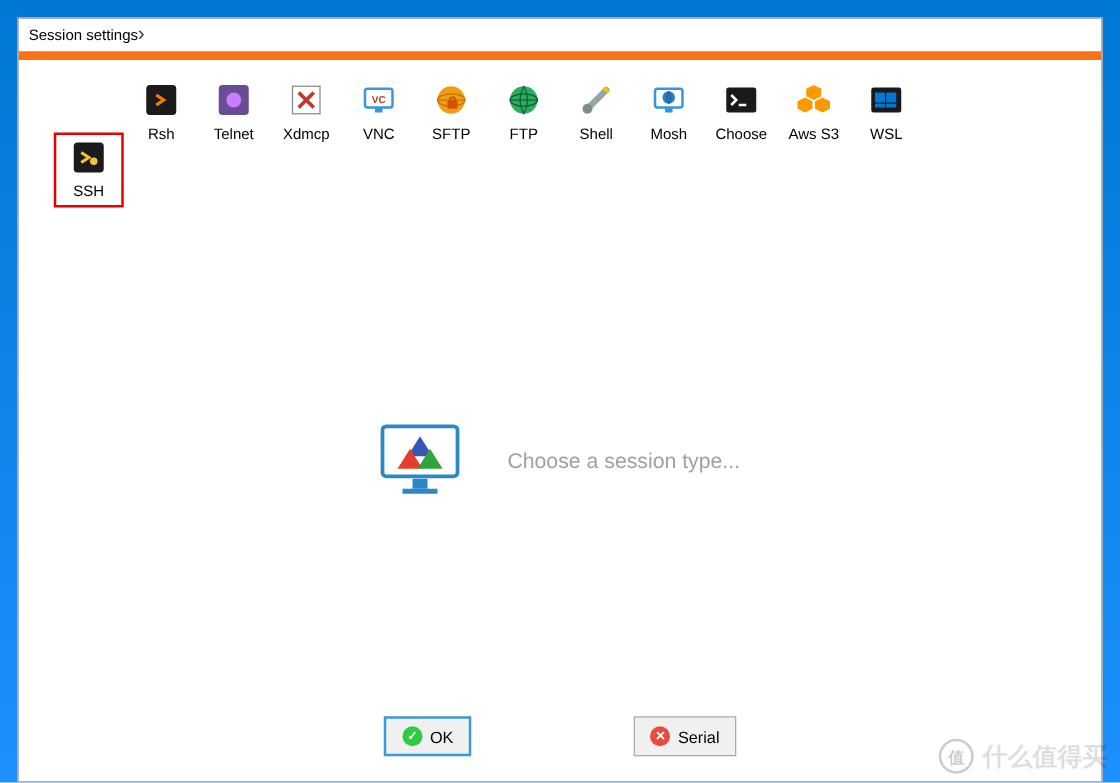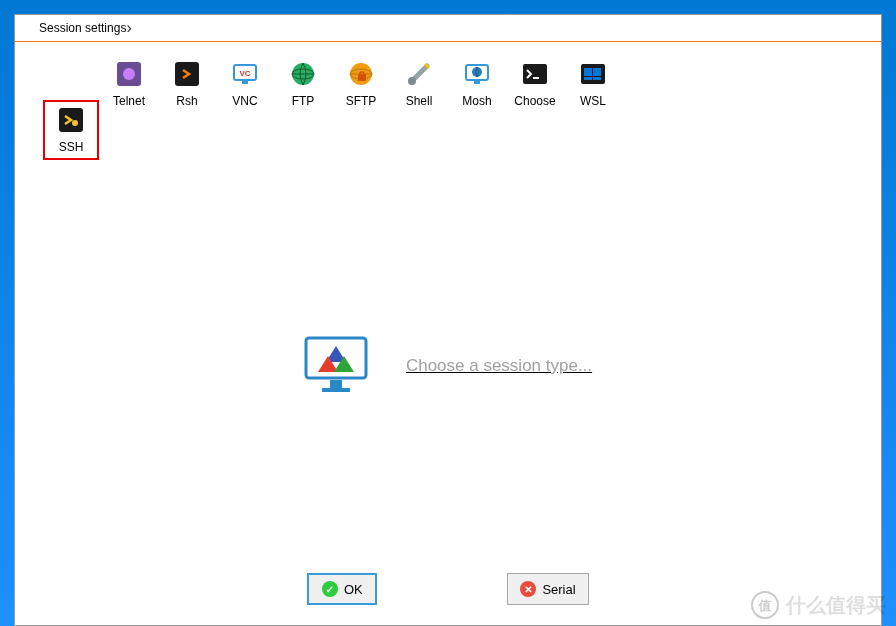--- a/index.html
+++ b/index.html
@@ -16,26 +16,26 @@
       top: 14px;
       left: 14px;
       right: 14px;
       bottom: 0;
       background: #fff;
       border: 1px solid #999;
       display: flex;
       flex-direction: column;
     }
     .title-bar {
-      padding: 4px 24px;
+      padding: 4px 8px;
       font-size: 12px;
       color: #000;
       display: flex;
       align-items: center;
-      border-bottom: 1px solid #f97316;
+      border-bottom: 7px solid #f97316;
     }
     .title-bar-right { font-size: 16px; color: #333; }
     .session-row {
       display: flex;
       padding: 14px 28px;
       gap: 2px;
     }
     .session-item {
       display: flex;
       flex-direction: column;
@@ -60,21 +60,20 @@
       font-size: 12px;
       color: #000;
       white-space: nowrap;
     }
     .center-area {
       flex: 1;
       display: flex;
       align-items: center;
       justify-content: center;
       gap: 38px;
-      text-decoration: underline;
     }
     .monitor-wrap { display: flex; flex-direction: column; align-items: center; }
     .prompt-text {
       font-size: 17px;
       color: #a0a0a0;
     }
     .button-bar {
       display: flex;
       justify-content: center;
       gap: 130px;
@@ -129,71 +128,80 @@
             <rect x="2" y="2" width="24" height="24" rx="3" fill="#1a1a1a"></rect>
             <path d="M8 10 L14 14 L8 18" stroke="#f4c430" stroke-width="2.5" fill="none"></path>
             <circle cx="18" cy="17" r="3" fill="#f4c430"></circle>
           </svg>
         </div>
         <span class="session-label">SSH</span>
       </div>
       <div class="session-item">
         <div class="session-icon">
           <svg width="28" height="28" viewBox="0 0 28 28">
+            <rect x="2" y="2" width="24" height="24" rx="3" fill="#1a1a1a"></rect>
+            <path d="M10 10 L16 14 L10 18" stroke="#ff7b00" stroke-width="2.5" fill="none"></path>
+          </svg>
+        </div>
+        <span class="session-label">Rsh</span>
+      </div>
+      <div class="session-item">
+        <div class="session-icon">
+          <svg width="28" height="28" viewBox="0 0 28 28">
             <rect x="2" y="2" width="24" height="24" rx="3" fill="#6a4c93"></rect>
             <circle cx="14" cy="14" r="6" fill="#c77dff"></circle>
           </svg>
         </div>
         <span class="session-label">Telnet</span>
       </div>
       <div class="session-item">
         <div class="session-icon">
           <svg width="28" height="28" viewBox="0 0 28 28">
-            <rect x="2" y="2" width="24" height="24" rx="3" fill="#1a1a1a"></rect>
-            <path d="M10 10 L16 14 L10 18" stroke="#ff7b00" stroke-width="2.5" fill="none"></path>
-          </svg>
-        </div>
-        <span class="session-label">Rsh</span>
+            <rect x="3" y="3" width="22" height="22" fill="#fff" stroke="#888"></rect>
+            <path d="M8 8 L20 20 M20 8 L8 20" stroke="#c0392b" stroke-width="3"></path>
+          </svg>
+        </div>
+        <span class="session-label">Xdmcp</span>
       </div>
       <div class="session-item">
         <div class="session-icon">
           <svg width="28" height="28" viewBox="0 0 28 28">
             <rect x="3" y="5" width="22" height="15" rx="2" fill="#fff" stroke="#3498db" stroke-width="2"></rect>
             <text x="14" y="16" text-anchor="middle" font-size="8" fill="#c0392b" font-weight="bold">VC</text>
             <rect x="11" y="20" width="6" height="4" fill="#3498db"></rect>
           </svg>
         </div>
         <span class="session-label">VNC</span>
-      </div>
-      <div class="session-item">
-        <div class="session-icon">
-          <svg width="28" height="28" viewBox="0 0 28 28">
-            <circle cx="14" cy="14" r="11" fill="#27ae60"></circle>
-            <ellipse cx="14" cy="14" rx="11" ry="5" fill="none" stroke="#145a32" stroke-width="1"></ellipse>
-            <line x1="3" y1="14" x2="25" y2="14" stroke="#145a32"></line>
-            <path d="M14 3 Q20 14 14 25 Q8 14 14 3" fill="none" stroke="#145a32"></path>
-          </svg>
-        </div>
-        <span class="session-label">FTP</span>
       </div>
       <div class="session-item">
         <div class="session-icon">
           <svg width="28" height="28" viewBox="0 0 28 28">
             <circle cx="14" cy="14" r="11" fill="#f39c12"></circle>
             <ellipse cx="14" cy="14" rx="11" ry="5" fill="none" stroke="#b9770e" stroke-width="1"></ellipse>
             <line x1="3" y1="14" x2="25" y2="14" stroke="#b9770e"></line>
             <rect x="11" y="14" width="8" height="7" rx="1" fill="#d35400"></rect>
             <rect x="13" y="12" width="4" height="3" rx="1" fill="none" stroke="#d35400" stroke-width="1.5"></rect>
           </svg>
         </div>
         <span class="session-label">SFTP</span>
       </div>
       <div class="session-item">
         <div class="session-icon">
           <svg width="28" height="28" viewBox="0 0 28 28">
+            <circle cx="14" cy="14" r="11" fill="#27ae60"></circle>
+            <ellipse cx="14" cy="14" rx="11" ry="5" fill="none" stroke="#145a32" stroke-width="1"></ellipse>
+            <line x1="3" y1="14" x2="25" y2="14" stroke="#145a32"></line>
+            <path d="M14 3 Q20 14 14 25 Q8 14 14 3" fill="none" stroke="#145a32"></path>
+          </svg>
+        </div>
+        <span class="session-label">FTP</span>
+      </div>
+      <div class="session-item">
+        <div class="session-icon">
+          <svg width="28" height="28" viewBox="0 0 28 28">
             <path d="M6 22 L22 6" stroke="#95a5a6" stroke-width="5" stroke-linecap="round"></path>
             <circle cx="7" cy="21" r="4" fill="#7f8c8d"></circle>
             <path d="M20 4 L24 8" stroke="#f1c40f" stroke-width="3"></path>
           </svg>
         </div>
         <span class="session-label">Shell</span>
       </div>
       <div class="session-item">
         <div class="session-icon">
           <svg width="28" height="28" viewBox="0 0 28 28">
@@ -207,20 +215,32 @@
       </div>
       <div class="session-item">
         <div class="session-icon">
           <svg width="28" height="28" viewBox="0 0 28 28">
             <rect x="2" y="4" width="24" height="20" rx="2" fill="#1a1a1a"></rect>
             <path d="M6 10 L10 14 L6 18" stroke="#fff" stroke-width="2" fill="none"></path>
             <line x1="12" y1="18" x2="18" y2="18" stroke="#fff" stroke-width="2"></line>
           </svg>
         </div>
         <span class="session-label">Choose</span>
+      </div>
+      <div class="session-item">
+        <div class="session-icon">
+          <svg width="28" height="28" viewBox="0 0 28 28">
+            <g fill="#ff9900">
+              <polygon points="14,2 20,5 20,11 14,14 8,11 8,5"></polygon>
+              <polygon points="7,12 13,15 13,21 7,24 1,21 1,15"></polygon>
+              <polygon points="21,12 27,15 27,21 21,24 15,21 15,15"></polygon>
+            </g>
+          </svg>
+        </div>
+        <span class="session-label">Aws S3</span>
       </div>
       <div class="session-item">
         <div class="session-icon">
           <svg width="28" height="28" viewBox="0 0 28 28">
             <rect x="2" y="4" width="24" height="20" rx="2" fill="#1a1a1a"></rect>
             <rect x="5" y="8" width="8" height="8" fill="#0078d4"></rect>
             <rect x="14" y="8" width="8" height="8" fill="#0078d4"></rect>
             <rect x="5" y="17" width="8" height="3" fill="#0078d4"></rect>
             <rect x="14" y="17" width="8" height="3" fill="#0078d4"></rect>
           </svg>

